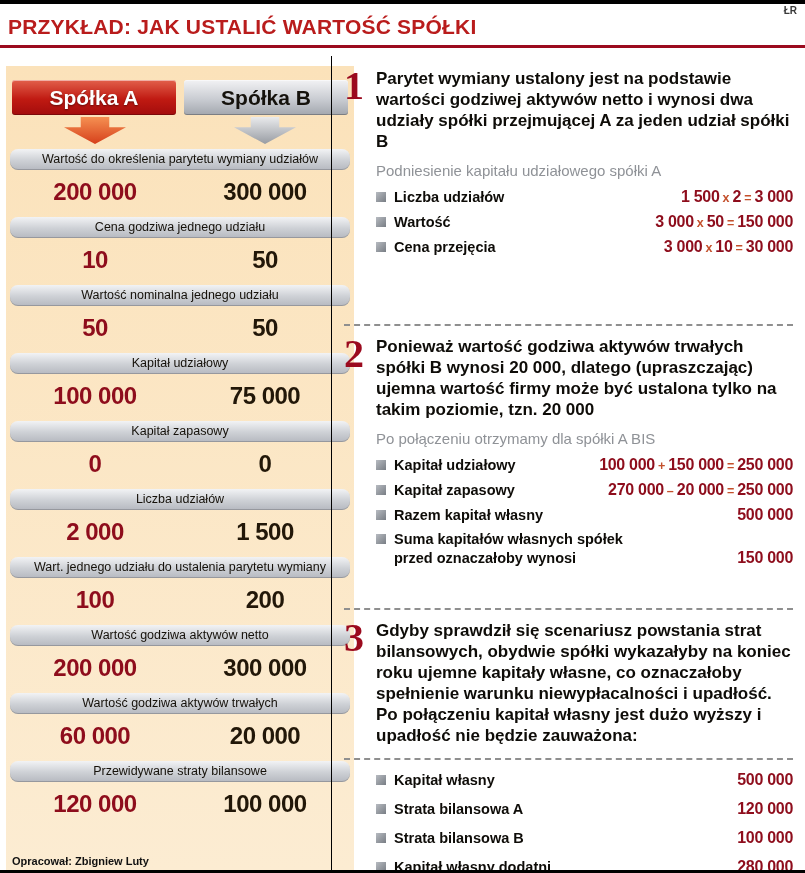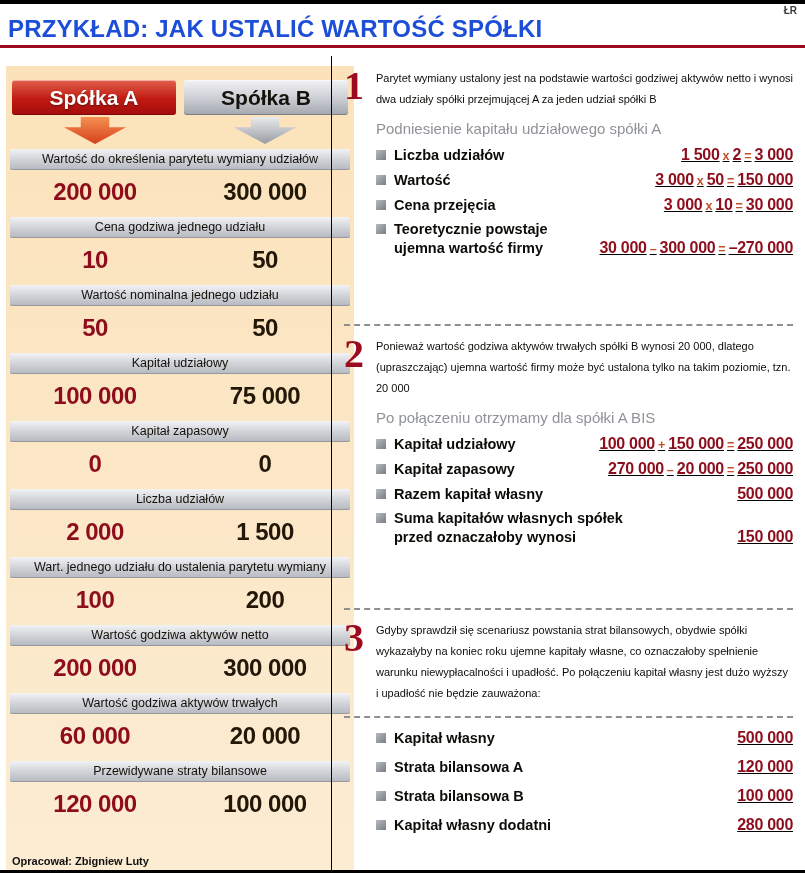--- a/index.html
+++ b/index.html
@@ -2,21 +2,21 @@
 <html><head>
 <meta charset="utf-8">
 <style>
   * { margin:0; padding:0; box-sizing:border-box; }
   body { font-family:"Liberation Sans", sans-serif; background:#ffffff; }
   .page { position:relative; width:805px; height:873px; background:#fff; overflow:hidden; }
 
   .top-bar { position:absolute; top:0; left:0; right:0; height:4px; background:#000; }
   .bottom-bar { position:absolute; bottom:0; left:0; right:0; height:3px; background:#000; }
   .corner-mark { position:absolute; top:5px; right:8px; font-size:10px; font-weight:bold; color:#3a3a3a; }
-  .title { position:absolute; top:15px; left:8px; font-size:24px; font-weight:bold; color:#1d4ed8; letter-spacing:.2px; }
+  .title { position:absolute; top:15px; left:8px; font-size:21px; font-weight:bold; color:#b91c1c; letter-spacing:.2px; }
   .red-rule { position:absolute; top:45px; left:0; right:0; height:3px; background:#9b0a1e; }
 
   .main { position:absolute; top:56px; left:0; right:0; bottom:3px; }
 
   
   .panel { position:absolute; left:6px; top:10px; width:348px; bottom:0;
            background:linear-gradient(180deg,#fbe2ba,#fcecd2);
            padding:14px 4px 2px; display:flex; flex-direction:column; }
   .company-row { display:flex; gap:8px; padding:0 2px; }
   .company { flex:1; height:35px; line-height:35px; text-align:center; font-size:21px; font-weight:bold;
@@ -25,42 +25,42 @@
   .company.b { background:linear-gradient(180deg,#f2f2f4 0%,#c9ccd2 55%,#a3a7ae 100%); color:#15120c; }
   .arrow-row { display:flex; margin:2px 0 1px; }
   .arrow-cell { flex:1; display:flex; justify-content:center; }
   .arrow { width:62px; height:27px; clip-path:polygon(27% 0,73% 0,73% 38%,100% 38%,50% 100%,0 38%,27% 38%); }
   .arrow.a { background:linear-gradient(180deg,#f59052,#d6401b); }
   .arrow.b { background:linear-gradient(180deg,#e9eaec,#989ca3); }
 
   .t-group { margin-top:4px; }
   .t-label { height:21px; line-height:21px; text-align:center; font-size:12.5px; color:#15110a; white-space:nowrap;
              background:linear-gradient(180deg,#f2f3f5 0%,#cdd0d5 55%,#b6b9c0 100%);
-             border-radius:2px; box-shadow:inset 0 -1px 0 rgba(0,0,0,.18); }
+             border-radius:8px; box-shadow:inset 0 -1px 0 rgba(0,0,0,.18); }
   .t-values { display:flex; height:43px; align-items:center; }
   .t-values .val { flex:1; text-align:center; font-size:24px; font-weight:bold; letter-spacing:-.5px; }
   .val.a { color:#8e0d1c; }
   .val.b { color:#221708; }
   .credit { margin-top:auto; font-size:11px; font-weight:bold; color:#111; padding:2px 0 1px 2px; }
 
   
   .right { position:absolute; left:331px; top:0; right:0; bottom:0; border-left:1px solid #000;
            padding:12px 12px 0 12px; display:flex; flex-direction:column; }
   .sec-head { display:flex; }
   .sec-num { font-family:"Liberation Serif", serif; font-size:40px; font-weight:bold; color:#9b0a1e;
              flex:0 0 32px; width:32px; line-height:.9; }
-  .sec-text { font-size:11px; font-weight:normal; color:#0e0c08; line-height:21px; }
+  .sec-text { font-size:17px; font-weight:bold; color:#0e0c08; line-height:21px; }
   .subheader { margin:10px 0 8px 32px; font-size:15px; font-weight:normal; color:#8f9297; }
   .items { margin-left:32px; display:flex; flex-direction:column; gap:5px; }
   .item { display:flex; align-items:center; justify-content:space-between; min-height:20px; }
   .label-side { display:flex; align-items:flex-start; }
   .bullet { width:10px; height:10px; background:linear-gradient(135deg,#b7bbc1,#787d84); margin:4px 8px 0 0; flex:0 0 10px; }
   .item-label { font-size:14.5px; font-weight:bold; color:#0e0c08; line-height:19px; }
   .lbl-line { display:block; }
-  .formula { white-space:nowrap;text-decoration:underline; }
+  .formula { white-space:nowrap; }
   .num { font-size:16px; font-weight:bold; color:#8e0d1c; letter-spacing:-.3px; }
   .op { font-size:12.5px; font-weight:bold; color:#c4502c; padding:0 3px; font-style:normal; }
   .two-line .formula { align-self:flex-end; padding-bottom:1px; }
 
   .sec-1 { min-height:246px; }
   .sec-2 { min-height:262px; }
   .sec-3 { flex:1; }
   .dashed-sep { border-top:2px dashed #8f8f8f; margin:10px 0; }
   .s3-list-wrap { margin-top:12px; border-top:2px dashed #8f8f8f; padding-top:10px; }
   .s3-items { gap:9px; }
@@ -187,30 +187,20 @@
             </div>
             <div class="formula"><span class="num">3 000</span><span class="op">x</span><span class="num">50</span><span class="op">=</span><span class="num">150 000</span></div>
           </div>
           <div class="item">
             <div class="label-side">
               <span class="bullet"></span>
               <span class="item-label">Cena przejęcia</span>
             </div>
             <div class="formula"><span class="num">3 000</span><span class="op">x</span><span class="num">10</span><span class="op">=</span><span class="num">30 000</span></div>
           </div>
-          <div class="item two-line">
-            <div class="label-side">
-              <span class="bullet"></span>
-              <span class="item-label">
-                <span class="lbl-line">Teoretycznie powstaje</span>
-                <span class="lbl-line">ujemna wartość firmy</span>
-              </span>
-            </div>
-            <div class="formula"><span class="num">30 000</span><span class="op">–</span><span class="num">300 000</span><span class="op">=</span><span class="num">–270 000</span></div>
-          </div>
         </div>
       </div>
 
       <div class="dashed-sep"></div>
 
       <div class="section sec-2">
         <div class="sec-head">
           <div class="sec-num">2</div>
           <div class="sec-text">Ponieważ wartość godziwa aktywów trwałych spółki B wynosi 20 000, dlatego (upraszczając) ujemna wartość firmy może być ustalona tylko na takim poziomie, tzn. 20 000</div>
         </div>

